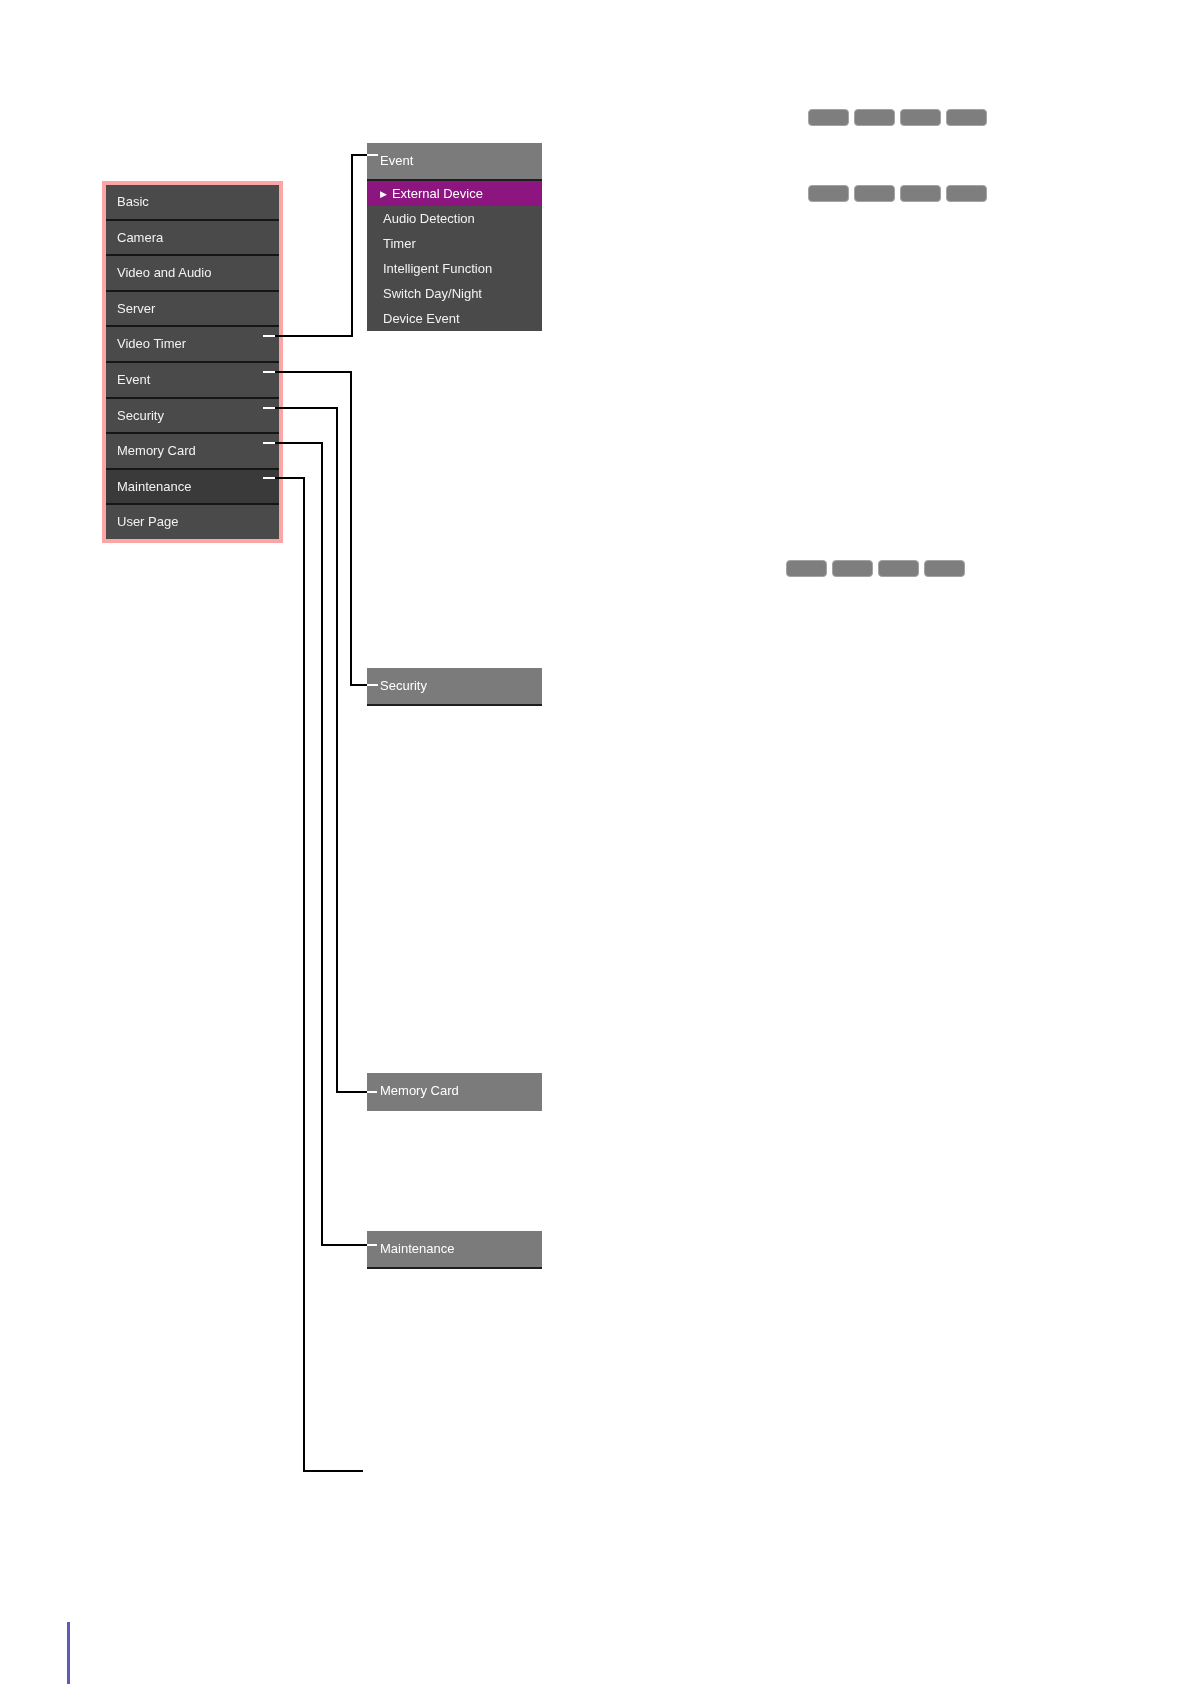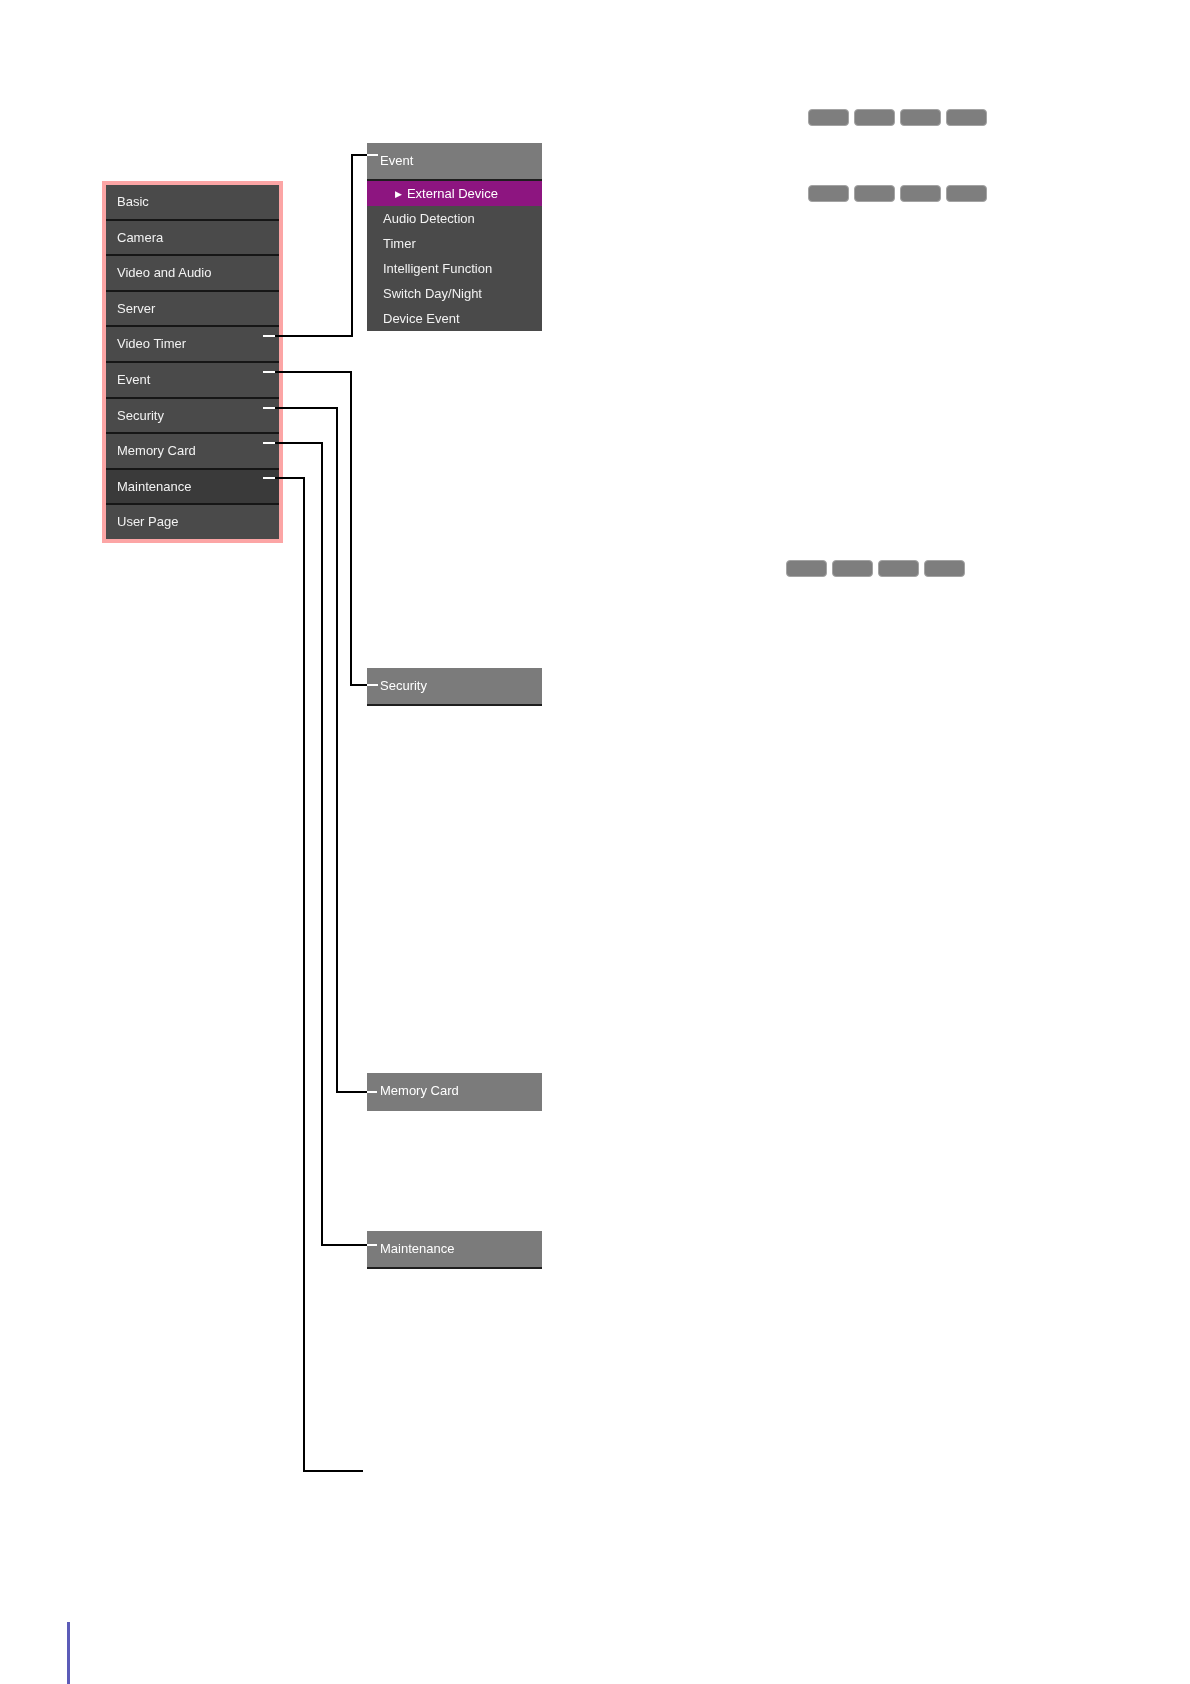--- a/index.html
+++ b/index.html
@@ -28,21 +28,21 @@
     box-sizing:border-box;height:38px;line-height:36px;
     background:#7b7b7b;color:#ffffff;font-size:13px;padding-left:13px;
     border-bottom:2px solid #1e1e1e;
   }
   .panel.no-items .panel-header{border-bottom:none;}
   .panel-items{background:#4a4a4a;}
   .panel-item{
     box-sizing:border-box;height:25px;line-height:25px;
     padding-left:16px;color:#f2f2f2;font-size:13px;cursor:default;
   }
-  .panel-item.selected{background:#8d1580;padding-left:28px;color:#ffffff;}
+  .panel-item.selected{background:#8d1580;padding-left:13px;color:#ffffff;}
   .arrow{font-size:9px;margin-right:5px;position:relative;top:-1px;color:#ffffff;}
 
   
   .btn-row{position:absolute;display:flex;gap:5px;}
   .ph-btn{
     width:41px;height:17px;background:#7e7e7e;
     border:1px solid #a3a3a3;border-radius:4px;padding:0;
   }
 
   

